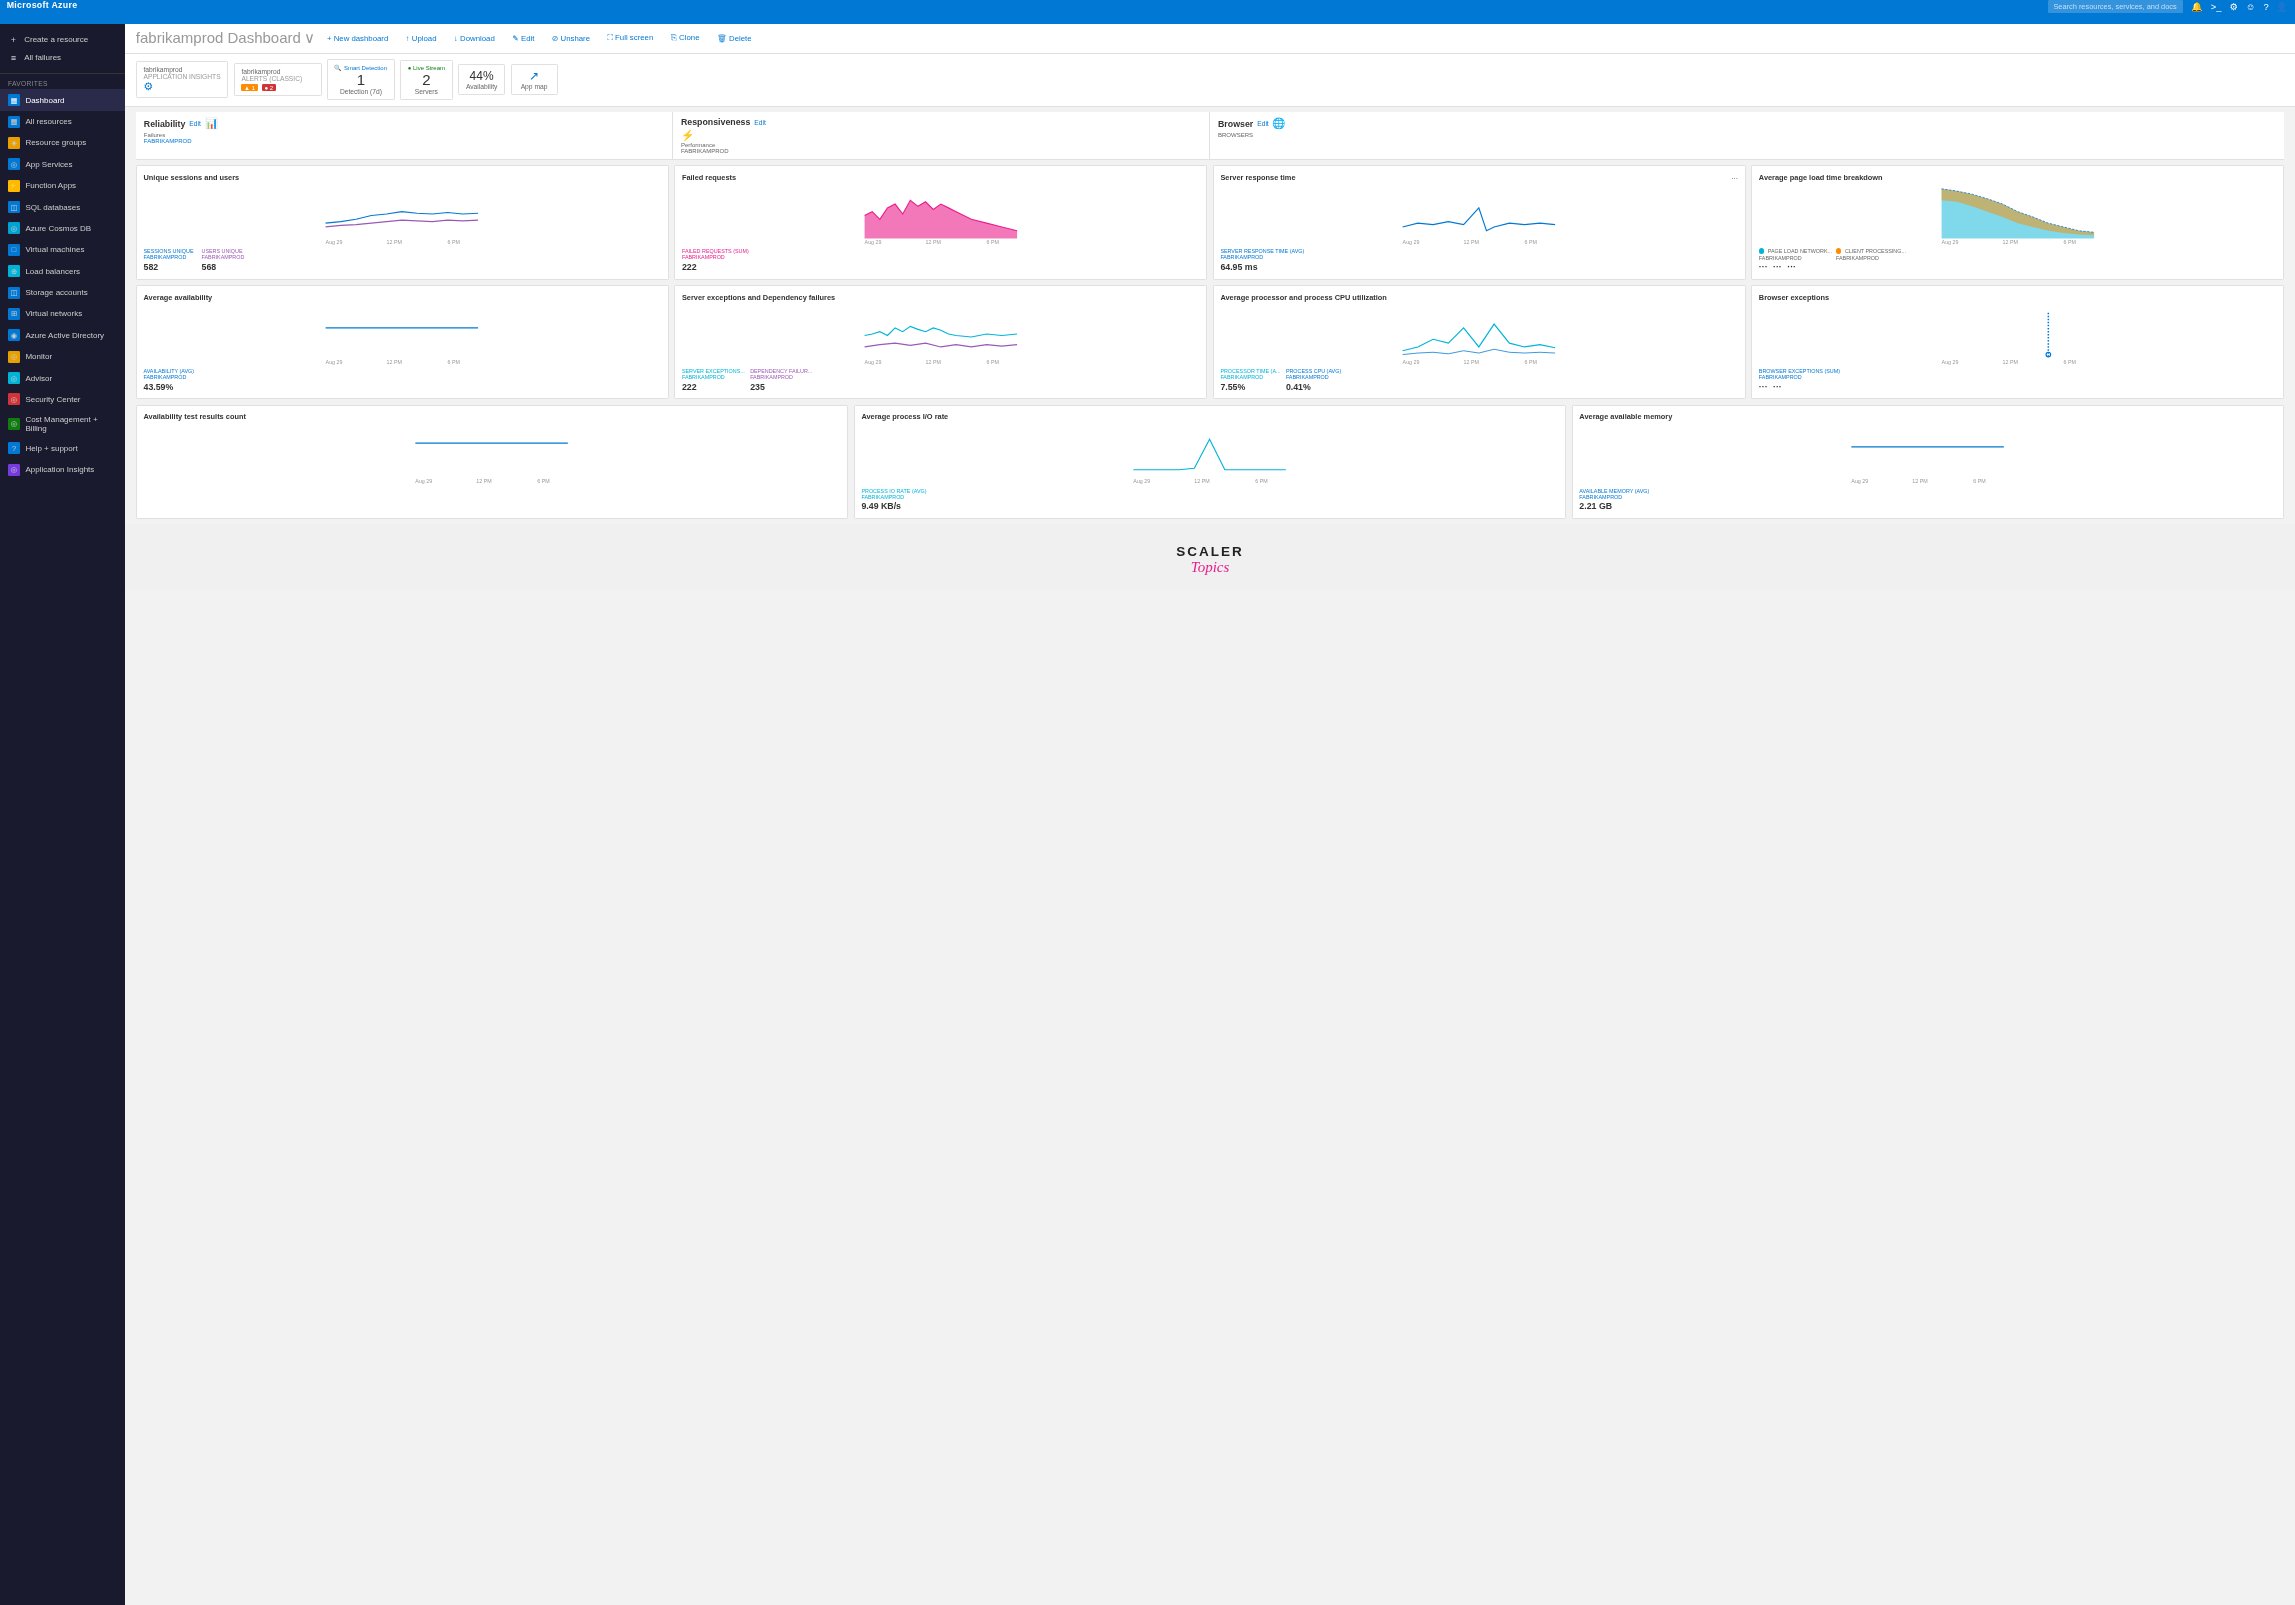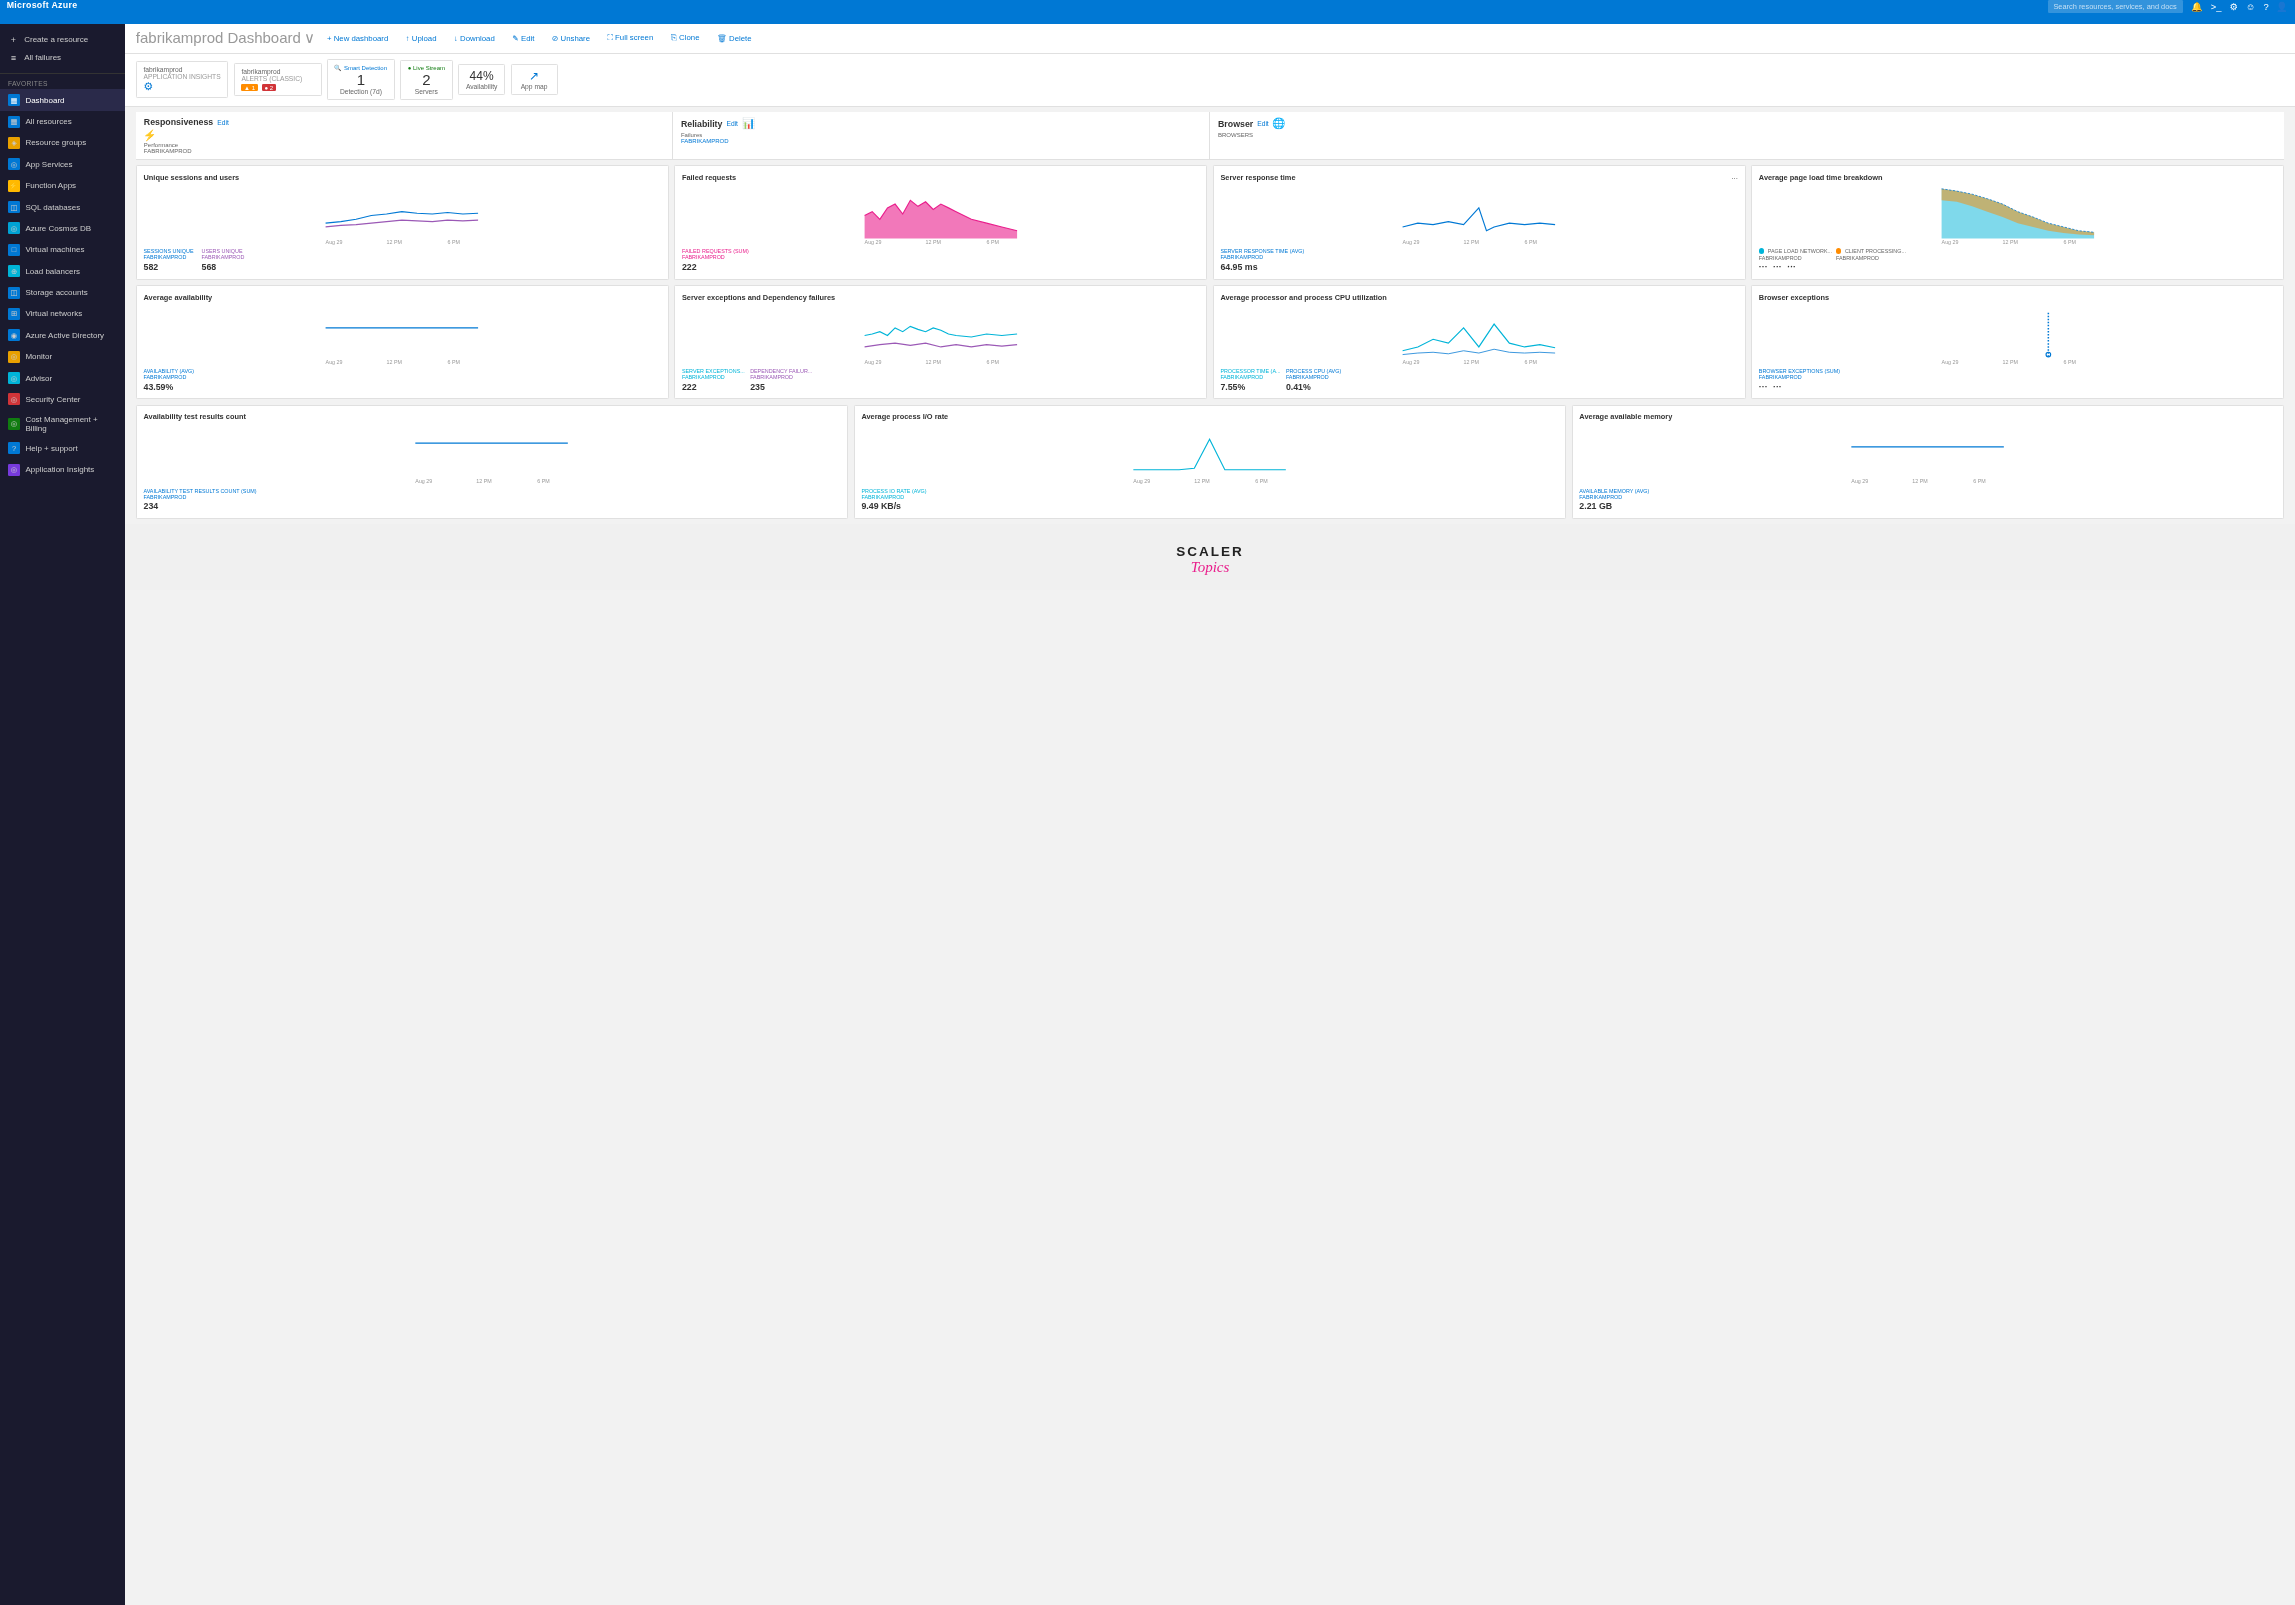--- a/index.html
+++ b/index.html
@@ -426,35 +426,35 @@
         </div>
         <div class="metric-tile">
           <div style="font-size:12px;color:#0078d4;">↗</div>
           <div class="metric-label">App map</div>
         </div>
       </div>
 
       <div class="section-metrics">
         <div class="section-metric-item">
           <div class="sm-title">
-            <span>Responsiveness</span>
-            <span class="sm-edit">Edit</span>
-          </div>
-          <div style="font-size:6px;color:#666;margin-top:1.3px;">
-            <span style="font-size:10.8px;">⚡</span><br>Performance<br>FABRIKAMPROD
-          </div>
-        </div>
-        <div class="section-metric-item">
-          <div class="sm-title">
             <span>Reliability</span>
             <span class="sm-edit">Edit</span>
             <span style="font-size:10.8px;color:#0078d4;">📊</span>
           </div>
           <div style="font-size:6px;color:#666;margin-top:1.3px;">
             Failures<br><span style="color:#0078d4;">FABRIKAMPROD</span>
+          </div>
+        </div>
+        <div class="section-metric-item">
+          <div class="sm-title">
+            <span>Responsiveness</span>
+            <span class="sm-edit">Edit</span>
+          </div>
+          <div style="font-size:6px;color:#666;margin-top:1.3px;">
+            <span style="font-size:10.8px;">⚡</span><br>Performance<br>FABRIKAMPROD
           </div>
         </div>
         <div class="section-metric-item">
           <div class="sm-title">
             <span>Browser</span>
             <span class="sm-edit">Edit</span>
             <span style="font-size:10.8px;color:#0078d4;">🌐</span>
           </div>
           <div style="font-size:6px;color:#666;margin-top:1.3px;">BROWSERS</div>
         </div>
@@ -652,24 +652,20 @@
         <div class="chart-card">
           <div class="chart-title">Availability test results count</div>
           <div class="chart-area">
             <svg width="100%" height="61" viewBox="0 0 200 80" style="font-size:11px">
               <polyline points="0,25 40,25 80,25 120,25 160,25 200,25" fill="none" stroke="#0078d4" stroke-width="1.5"></polyline>
               <text x="0" y="78" font-size="7" fill="#999">Aug 29</text>
               <text x="80" y="78" font-size="7" fill="#999">12 PM</text>
               <text x="160" y="78" font-size="7" fill="#999">6 PM</text>
             </svg>
           </div>
-          <div class="chart-footer">
-            <div style="font-size:5.4px;color:#0078d4;">AVAILABILITY TEST RESULTS COUNT (SUM)<br>FABRIKAMPROD</div>
-            <div class="chart-stat">234</div>
-          </div>
         </div>
 
         <div class="chart-card">
           <div class="chart-title">Average process I/O rate</div>
           <div class="chart-area">
             <svg width="100%" height="61" viewBox="0 0 200 80" style="font-size:11px">
               <polyline points="0,60 20,60 40,60 60,60 80,58 100,20 120,60 140,60 160,60 180,60 200,60" fill="none" stroke="#00b4d8" stroke-width="1.5"></polyline>
               <text x="0" y="78" font-size="7" fill="#999">Aug 29</text>
               <text x="80" y="78" font-size="7" fill="#999">12 PM</text>
               <text x="160" y="78" font-size="7" fill="#999">6 PM</text>

